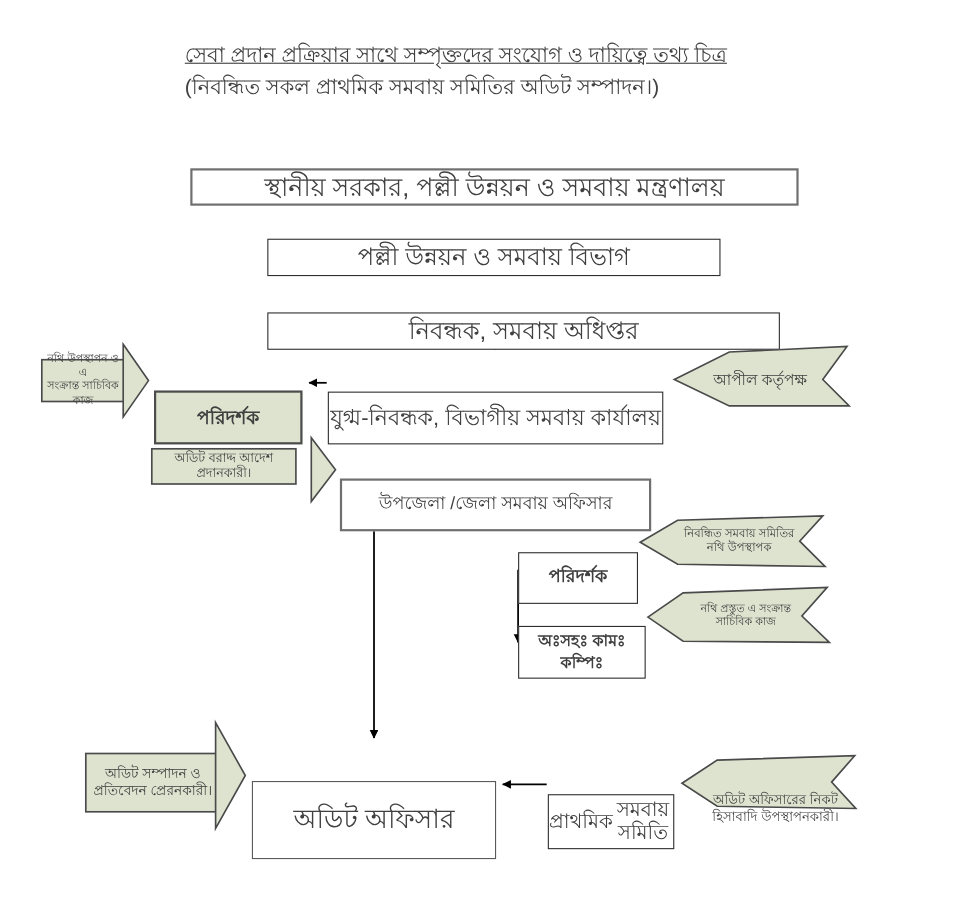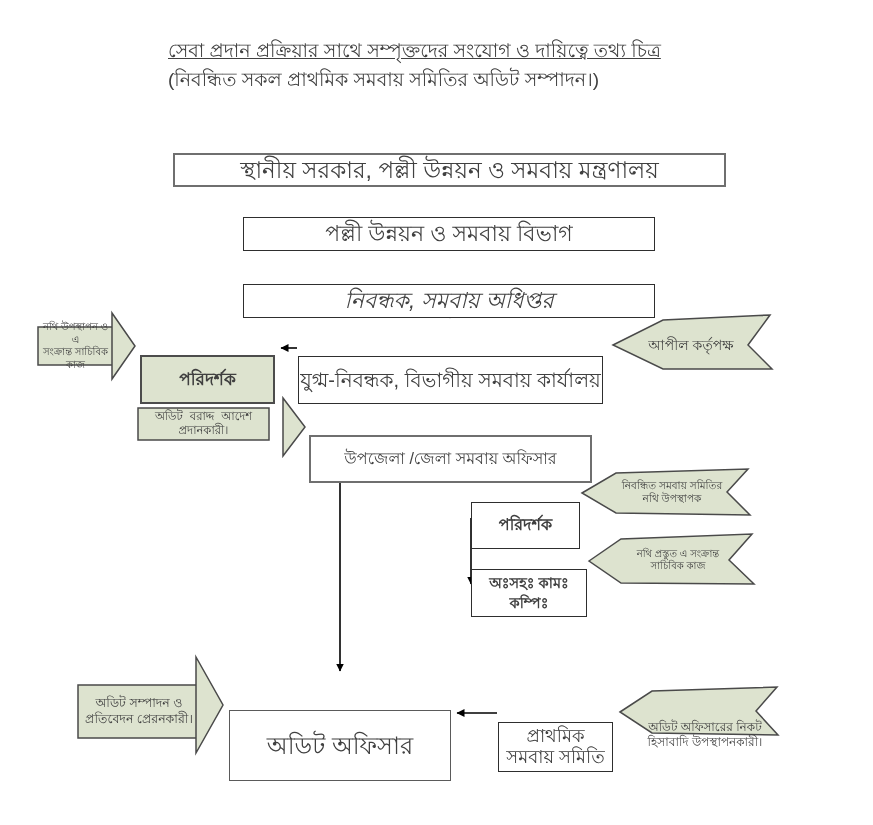--- a/index.html
+++ b/index.html
@@ -80,50 +80,50 @@
 
   <div class="title-block">
     <div class="title-line1">সেবা প্রদান প্রক্রিয়ার সাথে সম্পৃক্তদের সংযোগ ও দায়িত্বে তথ্য চিত্র</div>
     <div class="title-line2">(নিবন্ধিত সকল প্রাথমিক সমবায় সমিতির অডিট সম্পাদন।)</div>
   </div>
 
   <div class="box gray-border f23" style="left:173px;top:121px;width:553px;height:34px;">স্থানীয় সরকার, পল্লী উন্নয়ন ও সমবায় মন্ত্রণালয়</div>
 
   <div class="box f22" style="left:243px;top:185px;width:412px;height:34px;">পল্লী উন্নয়ন ও  সমবায় বিভাগ</div>
 
-  <div class="box f22" style="left:243px;top:252px;width:412px;height:34px;font-style:italic;">নিবন্ধক, সমবায় অধিপ্তর</div>
+  <div class="box f22" style="left:243px;top:252px;width:466px;height:34px;">নিবন্ধক, সমবায় অধিপ্তর</div>
 
   <div class="box green f17" style="left:140px;top:323px;width:135px;height:49px;">পরিদর্শক</div>
 
   <div class="box gray-border f16" style="left:309px;top:403px;width:283px;height:48px;">উপজেলা /জেলা সমবায় অফিসার</div>
 
   <div class="box f20" style="left:298px;top:324px;width:305px;height:48px;">যুগ্ম-নিবন্ধক, বিভাগীয় সমবায় কার্যালয়</div>
 
   <div class="box bold f16" style="left:471px;top:470px;width:109px;height:47px;">পরিদর্শক</div>
 
   <div class="box bold f145" style="left:471px;top:537px;width:116px;height:48px;flex-direction:column;">
     <div>অঃসহঃ কামঃ</div>
     <div>কম্পিঃ</div>
   </div>
 
   <div class="box f24" style="left:229px;top:678px;width:222px;height:71px;border-color:#5a5a5a;">অডিট অফিসার</div>
 
-  <div class="box f18" style="left:498px;top:690px;width:115px;height:50px;flex-direction:column;">
+  <div class="box f18" style="left:498px;top:690px;width:115px;height:50px;">
     <div>প্রাথমিক</div>
     <div>সমবায় সমিতি</div>
   </div>
 
   <div class="callout-text f10" style="left:38px;top:327px;width:75px;height:38px;">
     <div>নথি উপস্থাপন ও এ</div>
     <div>সংক্রান্ত সাচিবিক কাজ</div>
   </div>
 
   <div class="callout-text f14" style="left:632px;top:333px;width:118px;height:26px;">আপীল কর্তৃপক্ষ</div>
 
-  <div class="callout-text f115" style="left:138px;top:408px;width:131px;height:32px;font-family:Liberation Mono, monospace;">অডিট বরাদ্দ আদেশ প্রদানকারী।</div>
+  <div class="callout-text f115" style="left:138px;top:408px;width:131px;height:32px;">অডিট বরাদ্দ আদেশ প্রদানকারী।</div>
 
   <div class="callout-text f105" style="left:608px;top:475px;width:128px;height:34px;">
     <div>নিবন্ধিত সমবায় সমিতির</div>
     <div>নথি উপস্থাপক</div>
   </div>
 
   <div class="callout-text f10" style="left:614px;top:544px;width:128px;height:32px;">
     <div>নথি প্রস্তুত এ সংক্রান্ত</div>
     <div>সাচিবিক কাজ</div>
   </div>

